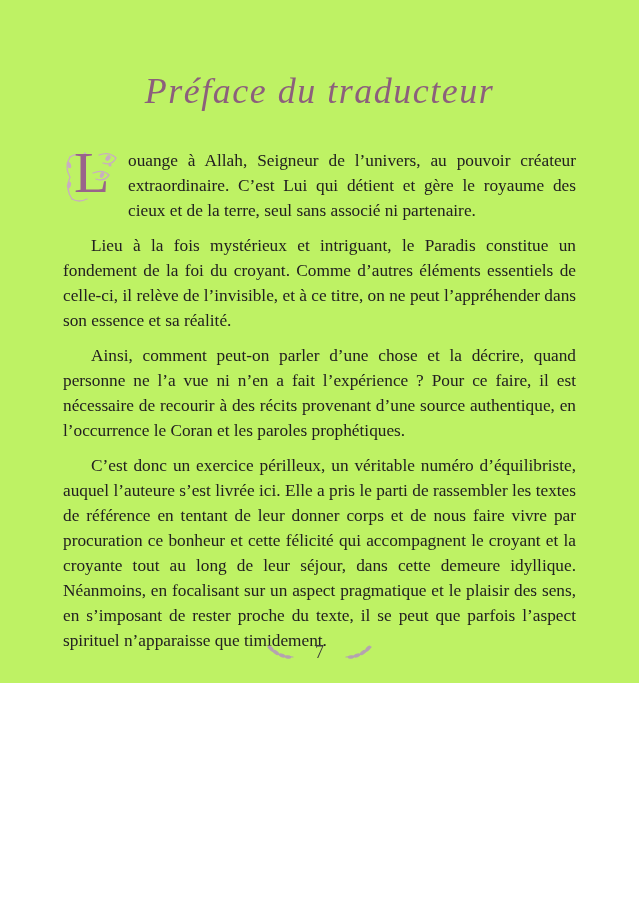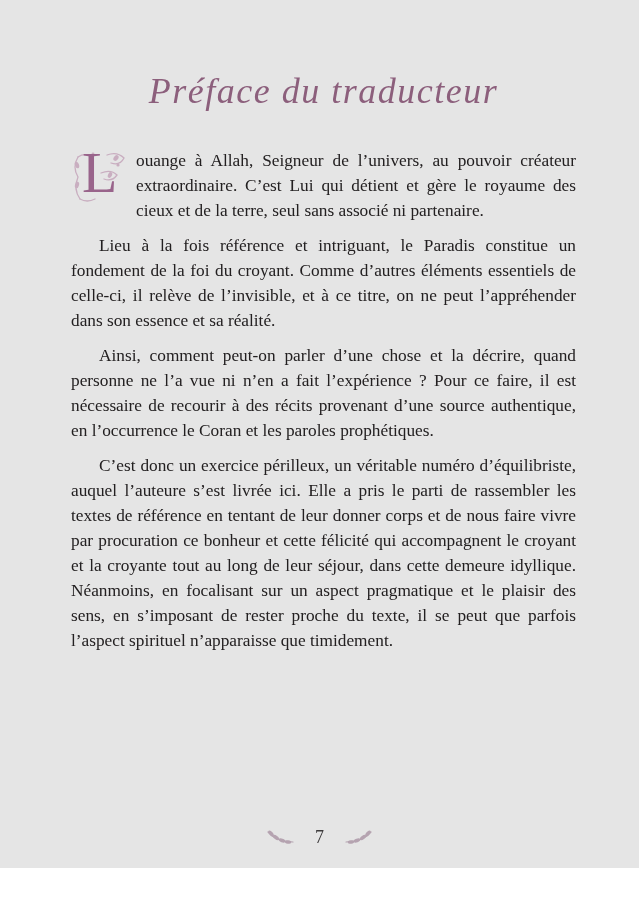--- a/index.html
+++ b/index.html
@@ -3,27 +3,26 @@
 <meta charset="utf-8">
 <style>
   html, body {
     margin: 0;
     padding: 0;
     background: #ffffff;
   }
   .page {
     position: relative;
     width: 639px;
-    height: 868px;
-    background: #e5e5e5;
+    height: 683px;
+    background: #bef264;
     font-family: "Liberation Serif", serif;
     color: #232021;
     overflow: hidden;
     box-sizing: border-box;
-    padding-left: 8px;
   }
   .title {
     margin-top: 70px;
     text-align: center;
     font-family: "Liberation Serif", serif;
     font-style: italic;
     font-size: 36px;
     letter-spacing: 1.5px;
     color: #8c5f7c;
     font-weight: normal;
@@ -113,21 +112,21 @@
             <ellipse cx="39" cy="24" rx="2" ry="3" transform="rotate(25 39 24)"></ellipse>
             <circle cx="47" cy="14" r="1.6"></circle>
             <circle cx="22" cy="3" r="1.4"></circle>
           </g>
         </svg>
         <span class="dropcap-letter">L</span>
       </span><span>ouange à Allah, Seigneur de l’univers, au pouvoir créateur extraordinaire. C’est Lui qui détient et gère le royaume des cieux et de la terre, seul sans associé ni partenaire.</span>
     </p>
 
 
-    <p><span>Lieu à la fois référence et intriguant, le Paradis constitue un fondement de la foi du croyant. Comme d’autres éléments essentiels de celle-ci, il relève de l’invisible, et à ce titre, on ne peut l’appréhender dans son essence et sa réalité.</span></p>
+    <p><span>Lieu à la fois mystérieux et intriguant, le Paradis constitue un fondement de la foi du croyant. Comme d’autres éléments essentiels de celle-ci, il relève de l’invisible, et à ce titre, on ne peut l’appréhender dans son essence et sa réalité.</span></p>
 
     <p><span>Ainsi, comment peut-on parler d’une chose et la décrire, quand personne ne l’a vue ni n’en a fait l’expérience ? Pour ce faire, il est nécessaire de recourir à des récits provenant d’une source authentique, en l’occurrence le Coran et les paroles prophétiques.</span></p>
 
     <p><span>C’est donc un exercice périlleux, un véritable numéro d’équilibriste, auquel l’auteure s’est livrée ici. Elle a pris le parti de rassembler les textes de référence en tentant de leur donner corps et de nous faire vivre par procuration ce bonheur et cette félicité qui accompagnent le croyant et la croyante tout au long de leur séjour, dans cette demeure idyllique. Néanmoins, en focalisant sur un aspect pragmatique et le plaisir des sens, en s’imposant de rester proche du texte, il se peut que parfois l’aspect spirituel n’apparaisse que timidement.</span></p>
 
 
   </div>
 
   <div class="footer">
     <span class="sprig left">

